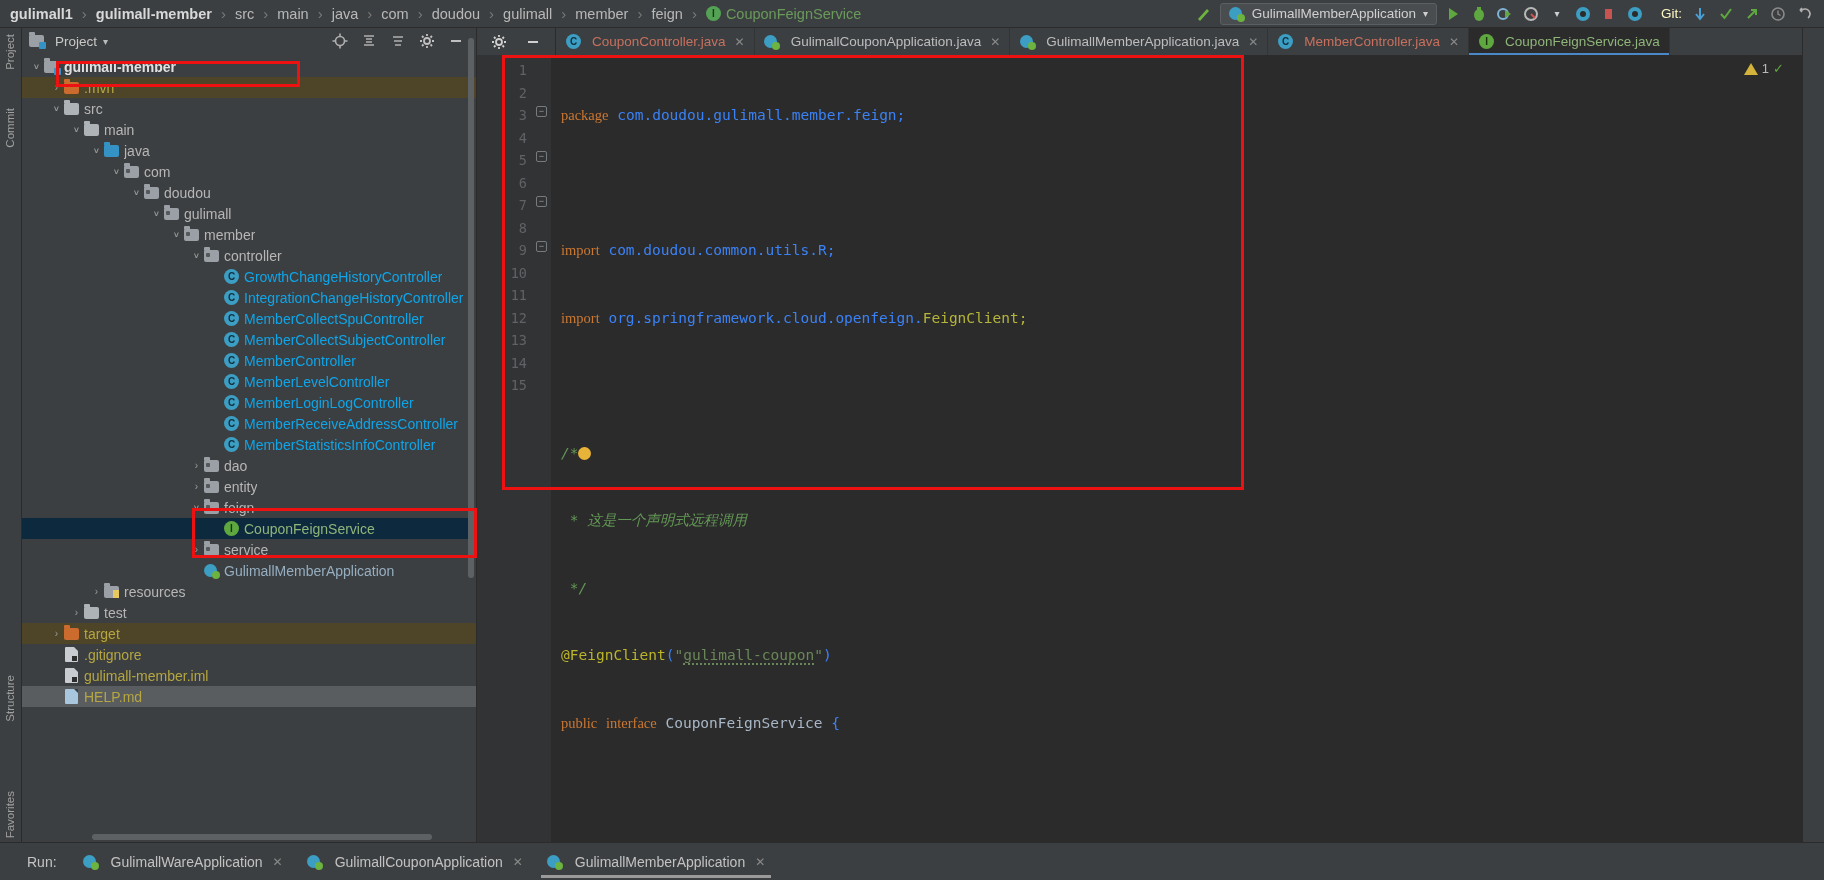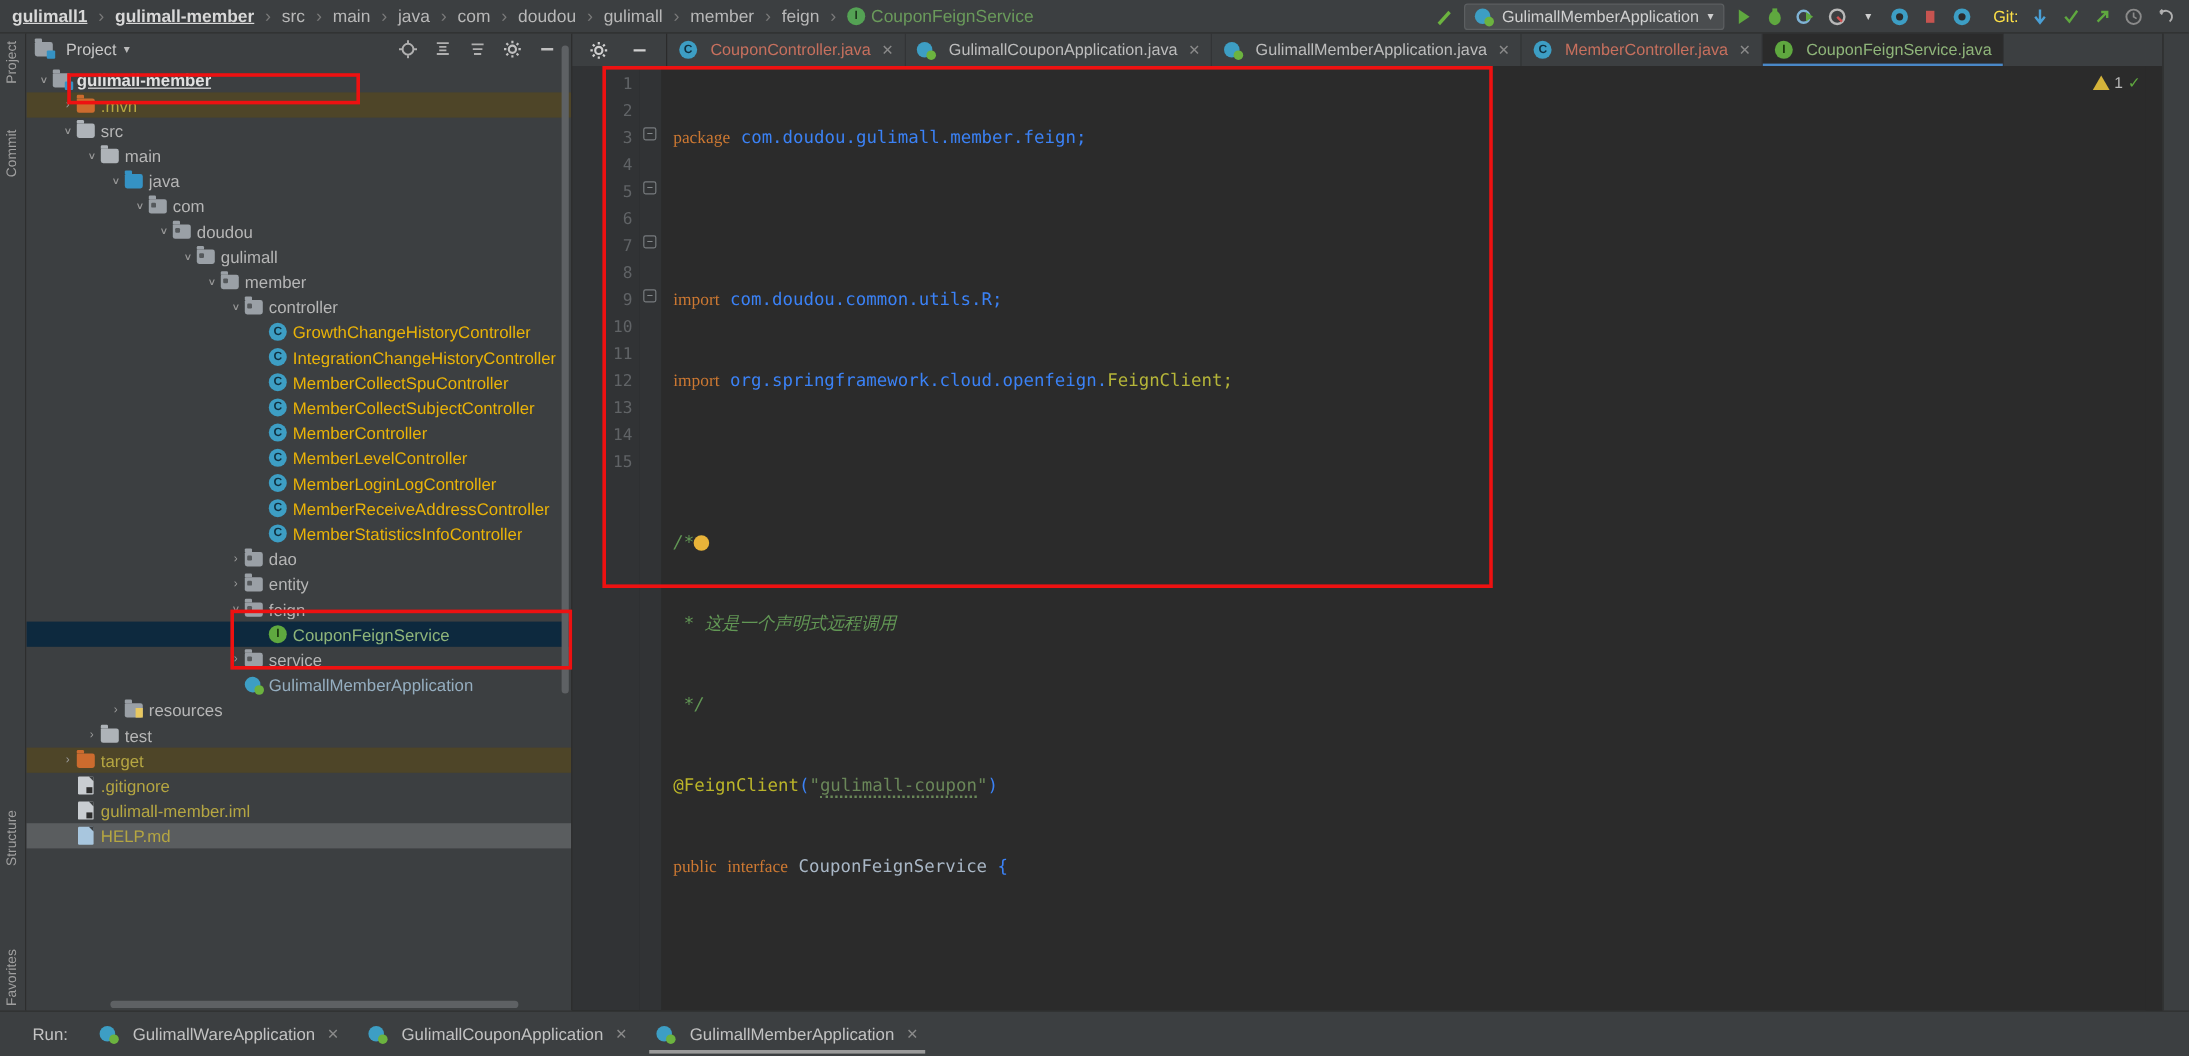--- a/index.html
+++ b/index.html
@@ -30,21 +30,21 @@
     color: #1e3a1e; font-size: 10px; font-weight: bold; display: inline-flex;
     align-items: center; justify-content: center; margin-right: 5px; flex: 0 0 15px;
   }
   .topbar-right { margin-left: auto; display: flex; align-items: center; gap: 6px; padding-right: 10px; }
   .run-select {
     display: flex; align-items: center; gap: 7px; background: #4a4d4f;
     border: 1px solid #5c5f61; border-radius: 3px; height: 22px; padding: 0 8px;
     font-size: 13.5px; color: #d0d0d0;
   }
   .tool-ic { width: 20px; height: 20px; display: inline-flex; align-items: center; justify-content: center; position: relative; }
-  .git-label { font-size: 13.5px; color: #fde047; margin-left: 10px; margin-right: 2px; }
+  .git-label { font-size: 13.5px; color: #fef9c3; margin-left: 10px; margin-right: 2px; }
 
   
   .middle { flex: 1 1 auto; display: flex; min-height: 0; }
   .left-rail, .right-rail {
     width: 22px; background: #3c3f41; flex: 0 0 22px; position: relative;
     border-right: 1px solid #2b2b2b;
   }
   .right-rail { border-right: none; border-left: 1px solid #2b2b2b; }
   .rail-v { writing-mode: vertical-rl; transform: rotate(180deg); position: absolute; left: 4px; font-size: 11.5px; color: #a0a0a0; }
 
@@ -58,25 +58,25 @@
     height: 21px; display: flex; align-items: center; font-size: 14px;
     color: #b6b6b6; white-space: nowrap; position: relative; padding-right: 4px;
   }
   .row.sel-blue { background: #0d293e; }
   .row.sel-brown { background: #4e4528; }
   .row.sel-grey { background: #5a5d5f; }
   .arrow { width: 13px; flex: 0 0 13px; text-align: center; color: #9a9a9a; font-size: 10px; }
   .nicon { width: 17px; flex: 0 0 17px; margin-right: 4px; display: inline-flex; align-items: center; justify-content: center; }
   .label { overflow: hidden; text-overflow: clip; }
   .c-grey { color: #b6b6b6; }
-  .c-red { color: #eab308; }
+  .c-red { color: #0ea5e9; }
   .c-green { color: #8fb57a; }
   .c-olive { color: #b5a642; }
   .c-blue { color: #95aec0; }
-  .bold { font-weight: bold; color: #e0e0e0; text-decoration: underline; }
+  .bold { font-weight: bold; color: #e0e0e0; }
 
   
   .fold { width: 15px; height: 12px; border-radius: 1px 2px 2px 2px; position: relative; display: inline-block; }
   .fold::before { content: ""; position: absolute; top: -3px; left: 0; width: 6px; height: 3px; border-radius: 1px 1px 0 0; background: inherit; }
   .fold.grey { background: #9aa0a6; }
   .fold.blue { background: #3592c4; }
   .fold.orange { background: #cc6b2e; }
   .fold.lgrey { background: #aeb3b8; }
   .fold-dot { position: absolute; left: 2px; top: 3px; width: 4px; height: 4px; background: #55595c; border-radius: 1px; }
   .fold-badge { position: absolute; right: -2px; bottom: -2px; width: 7px; height: 7px; background: #3592c4; border-radius: 1px; }

